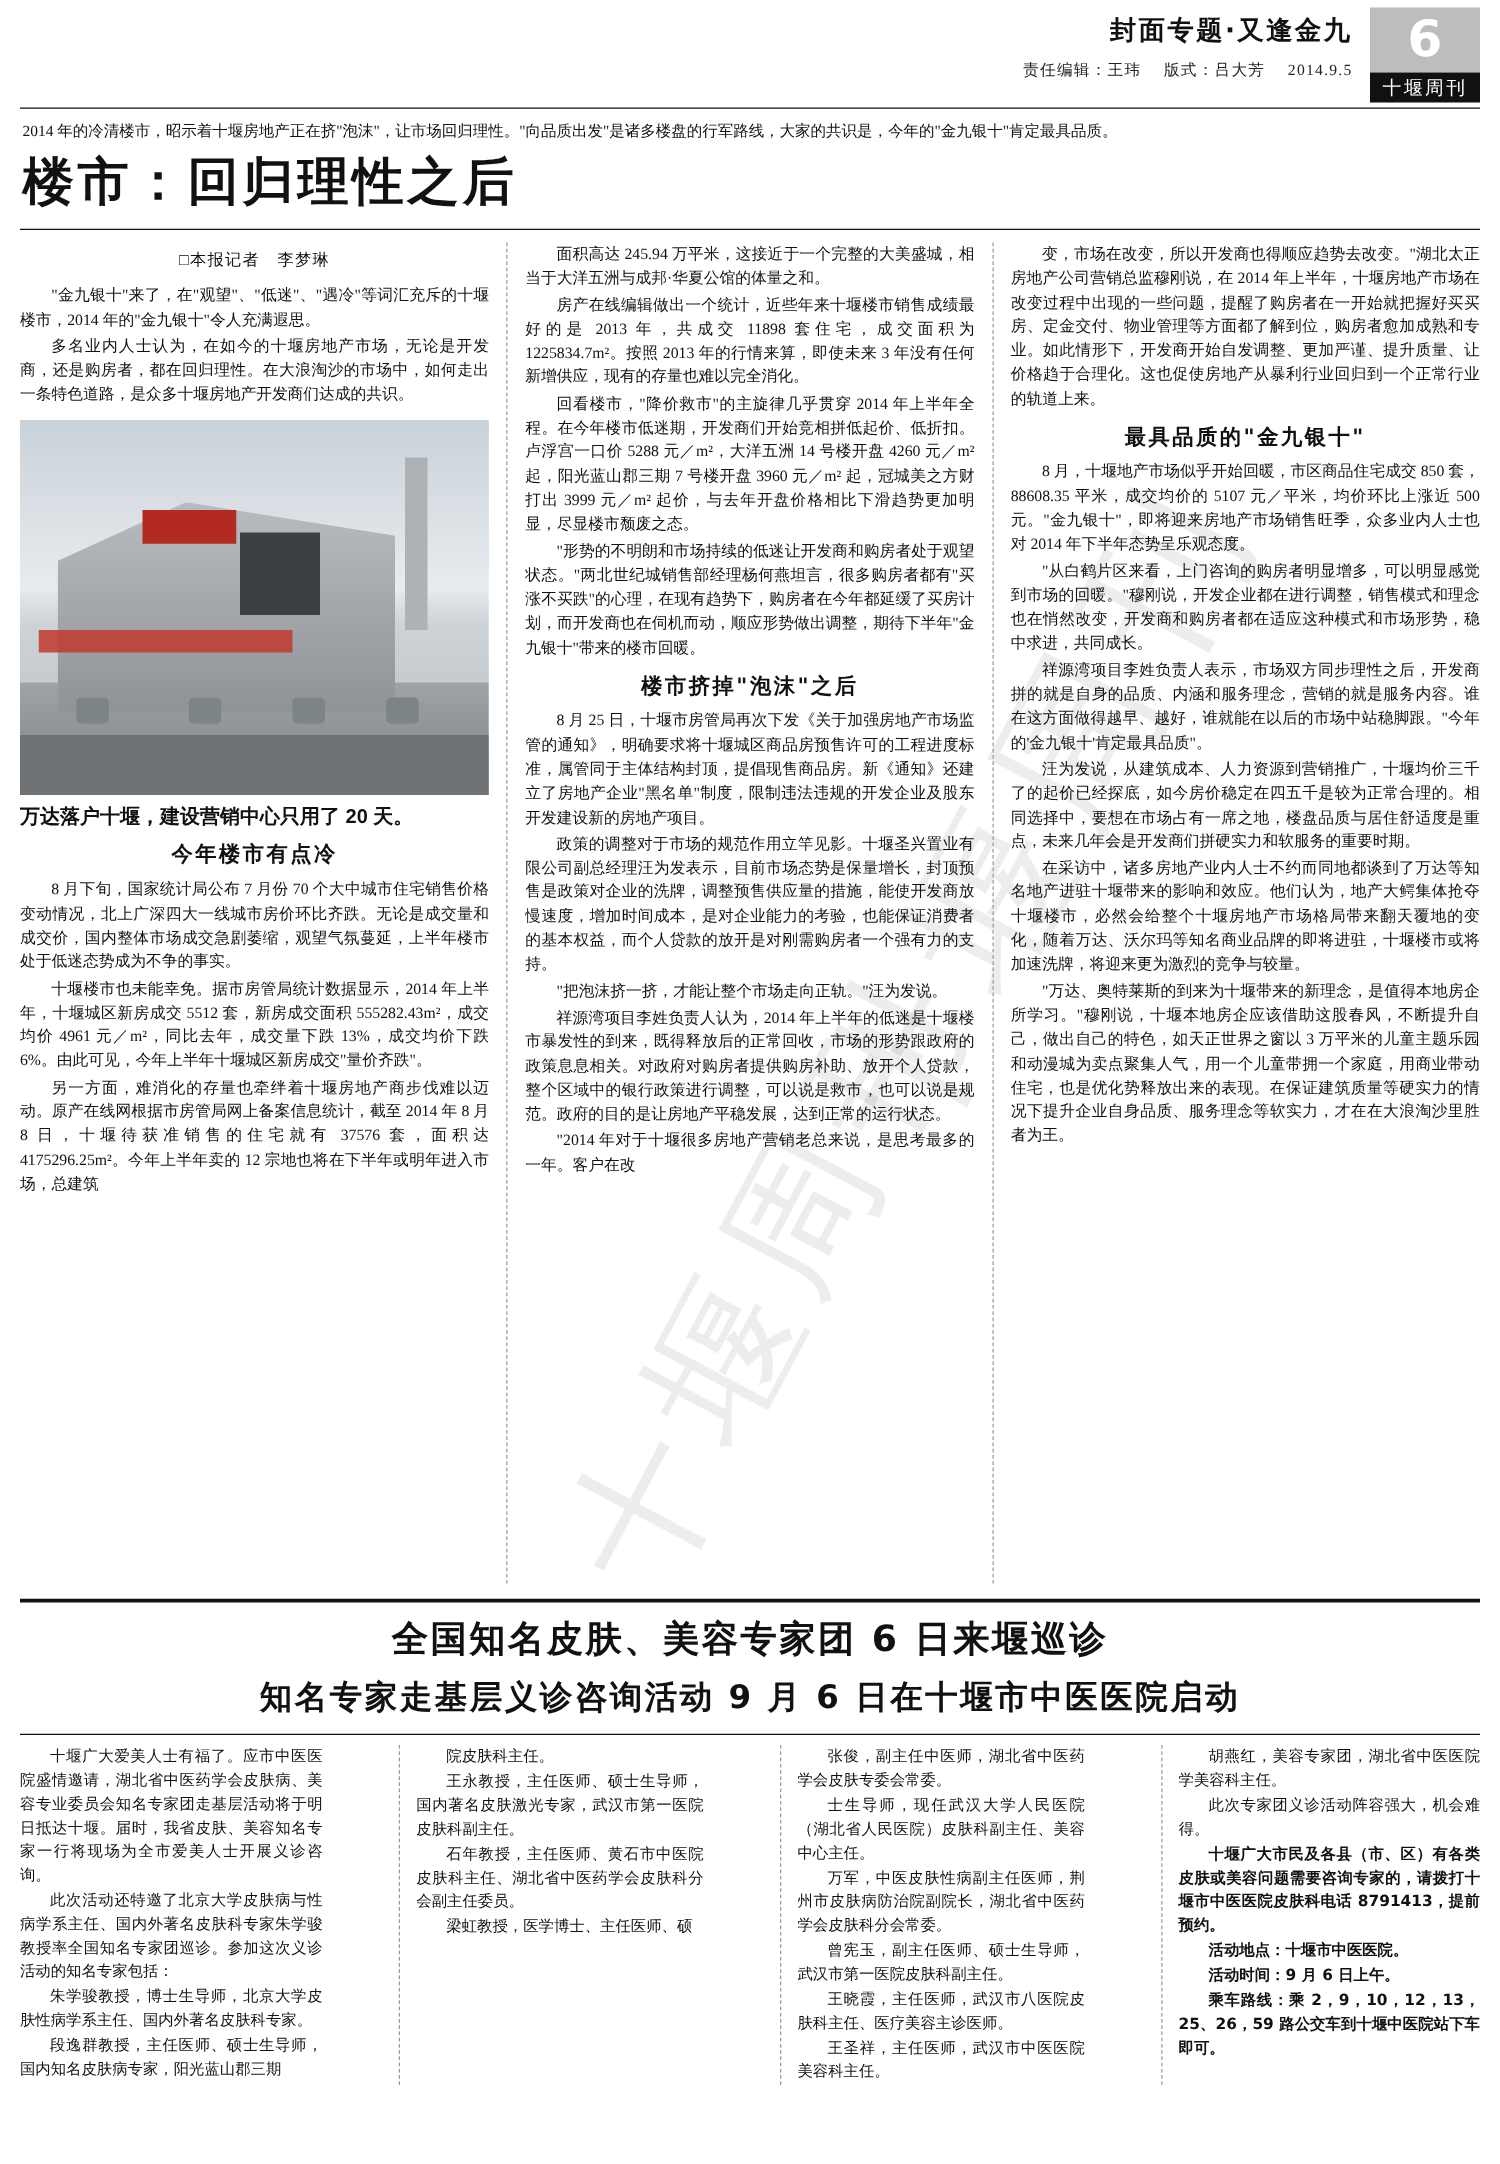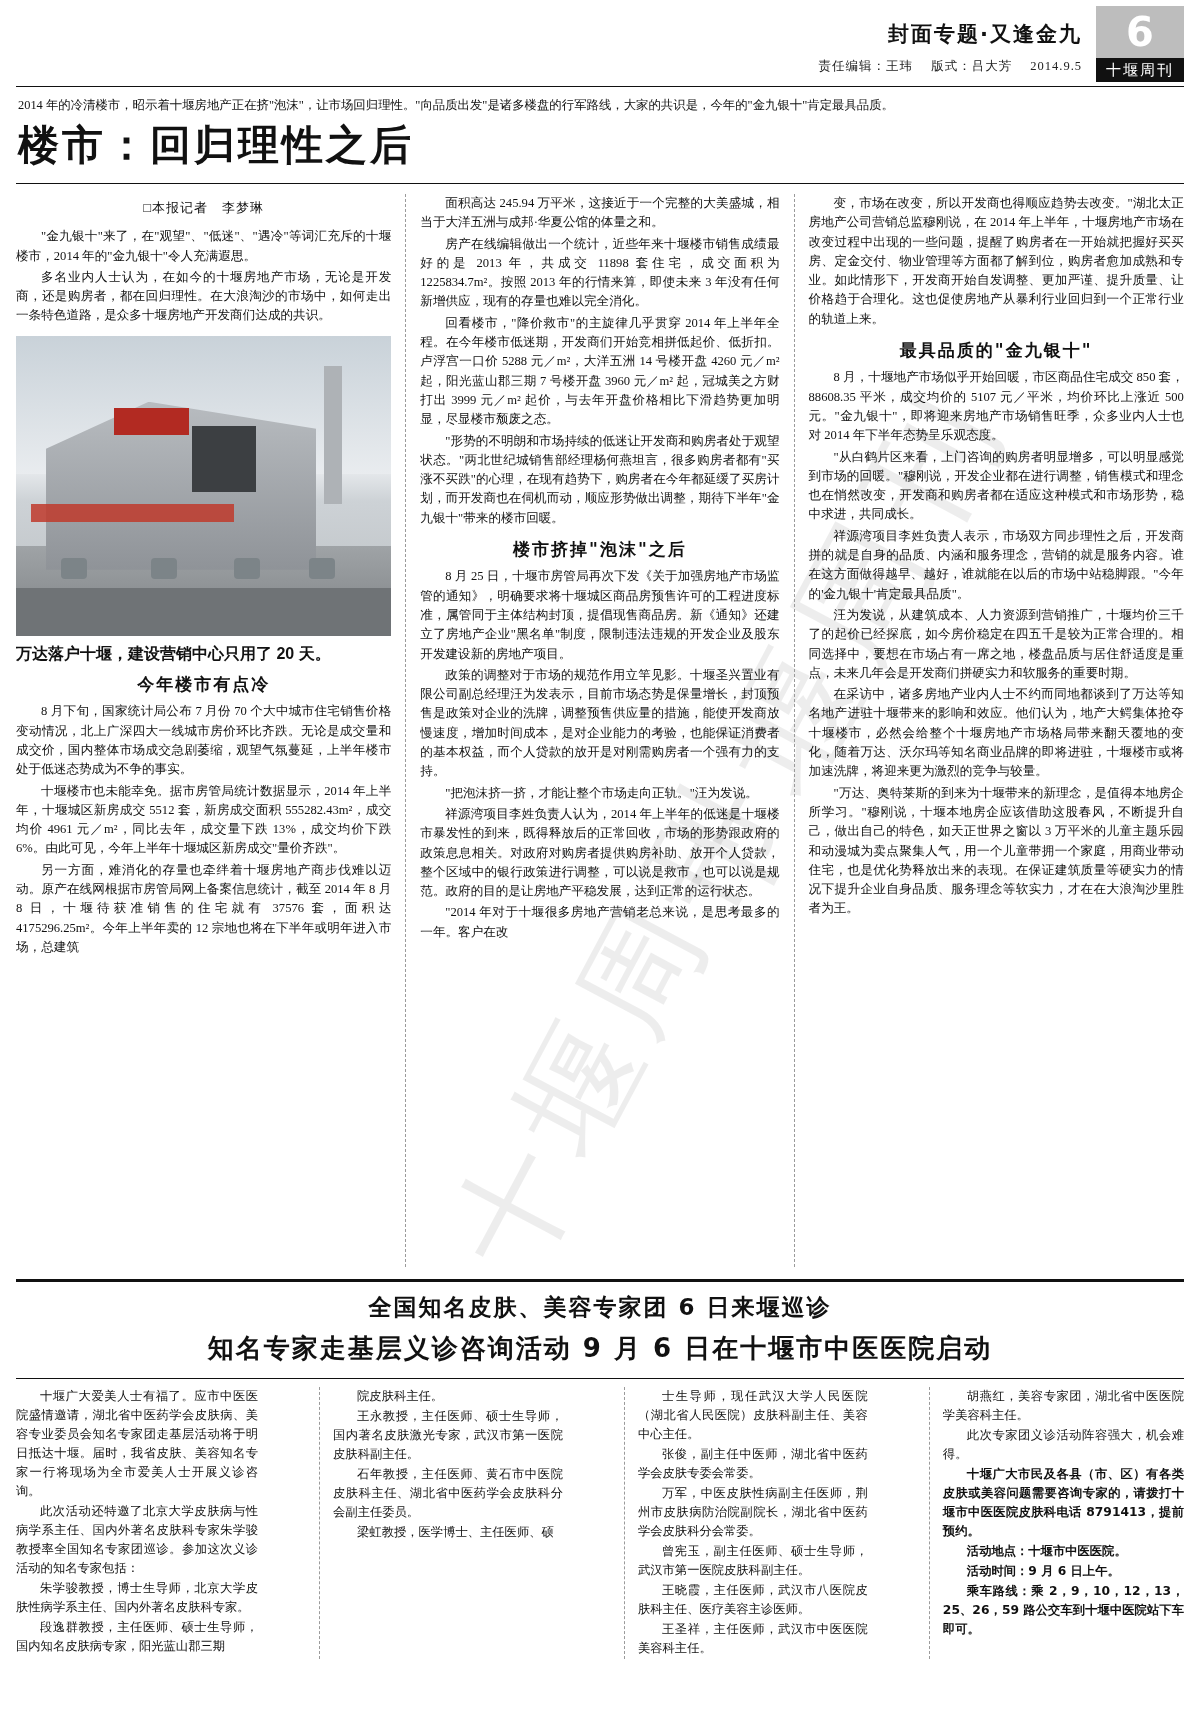--- a/index.html
+++ b/index.html
@@ -29,21 +29,21 @@
     right:0; top:6px;
     display:flex;
     align-items:flex-start;
   }
   .mast-text{ text-align:right; padding-right:14px; }
   .mast-title{
     font-family:"DejaVu Sans", sans-serif;
     font-weight:bold;
     font-size:21px;
     letter-spacing:2px;
-    margin-top:14px;
+    margin-top:4px;
   }
   .mast-sub{
     font-size:12.5px;
     margin-top:10px;
     letter-spacing:1px;
     color:#222;
   }
   .mast-sub span{ margin-left:14px; }
   .pagebox{ width:88px; text-align:center; }
   .pagenum{
@@ -181,21 +181,21 @@
   
   .bottom{
     border-top:3px solid #111;
     margin-top:12px;
     padding-top:10px;
   }
   .b-kicker{
     text-align:center;
     font-family:"DejaVu Sans", sans-serif;
     font-weight:bold;
-    font-size:23px;
+    font-size:29px;
     letter-spacing:2px;
   }
   .b-headline{
     text-align:center;
     font-family:"DejaVu Sans", sans-serif;
     font-weight:bold;
     font-size:26px;
     letter-spacing:2px;
     margin:8px 0 12px 0;
   }
@@ -309,22 +309,22 @@
         <p>朱学骏教授，博士生导师，北京大学皮肤性病学系主任、国内外著名皮肤科专家。</p>
         <p>段逸群教授，主任医师、硕士生导师，国内知名皮肤病专家，阳光蓝山郡三期</p>
       </div>
       <div class="bcol">
         <p>院皮肤科主任。</p>
         <p>王永教授，主任医师、硕士生导师，国内著名皮肤激光专家，武汉市第一医院皮肤科副主任。</p>
         <p>石年教授，主任医师、黄石市中医院皮肤科主任、湖北省中医药学会皮肤科分会副主任委员。</p>
         <p>梁虹教授，医学博士、主任医师、硕</p>
       </div>
       <div class="bcol">
+        <p>张俊，副主任中医师，湖北省中医药学会皮肤专委会常委。</p>
         <p>士生导师，现任武汉大学人民医院（湖北省人民医院）皮肤科副主任、美容中心主任。</p>
-        <p>张俊，副主任中医师，湖北省中医药学会皮肤专委会常委。</p>
         <p>万军，中医皮肤性病副主任医师，荆州市皮肤病防治院副院长，湖北省中医药学会皮肤科分会常委。</p>
         <p>曾宪玉，副主任医师、硕士生导师，武汉市第一医院皮肤科副主任。</p>
         <p>王晓霞，主任医师，武汉市八医院皮肤科主任、医疗美容主诊医师。</p>
         <p>王圣祥，主任医师，武汉市中医医院美容科主任。</p>
       </div>
       <div class="bcol">
         <p>胡燕红，美容专家团，湖北省中医医院学美容科主任。</p>
         <p>此次专家团义诊活动阵容强大，机会难得。</p>
         <p class="bold">十堰广大市民及各县（市、区）有各类皮肤或美容问题需要咨询专家的，请拨打十堰市中医医院皮肤科电话 8791413，提前预约。</p>
         <p class="bold">活动地点：十堰市中医医院。</p>

